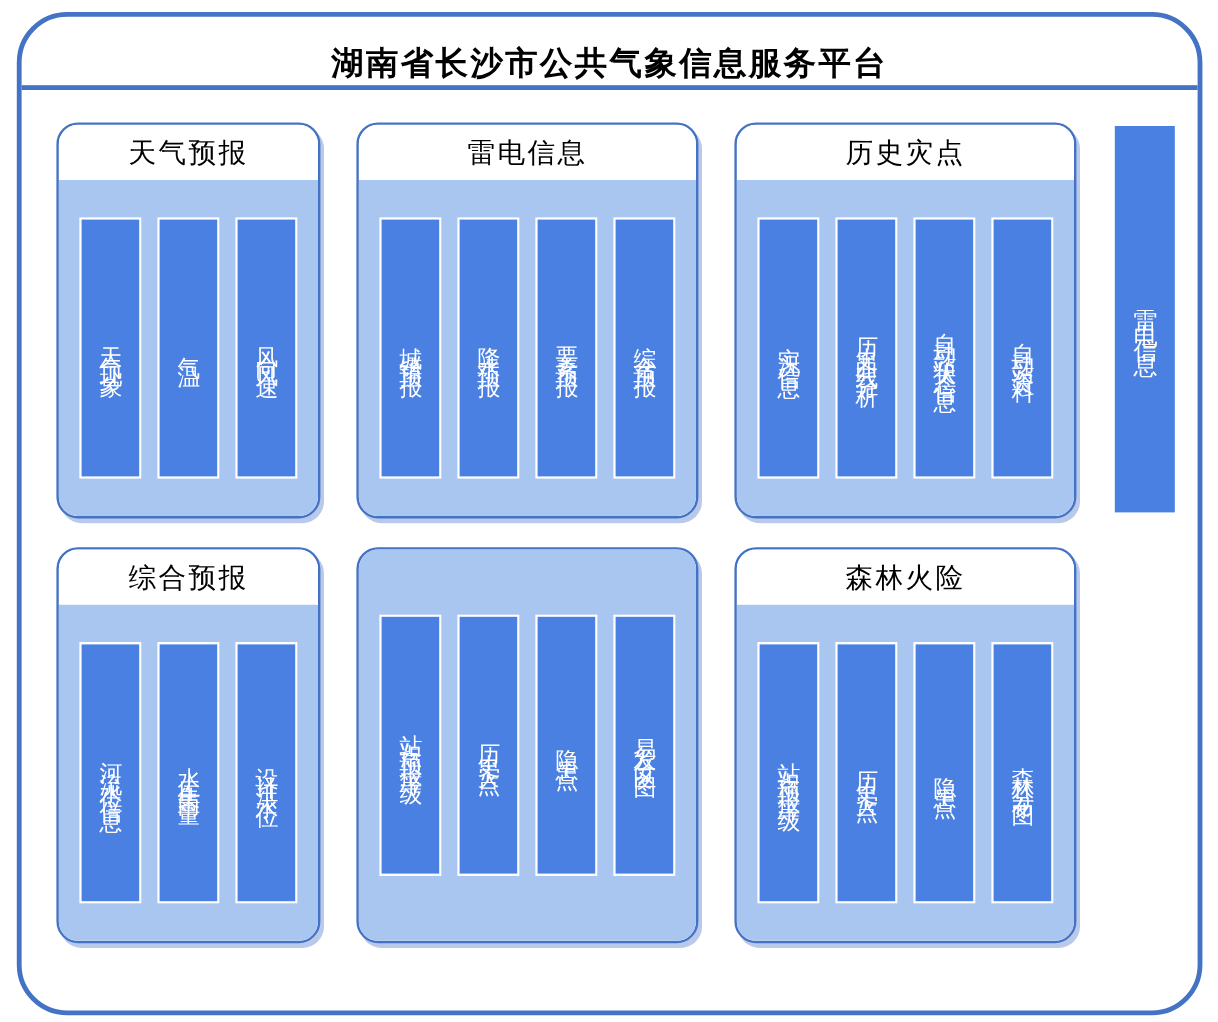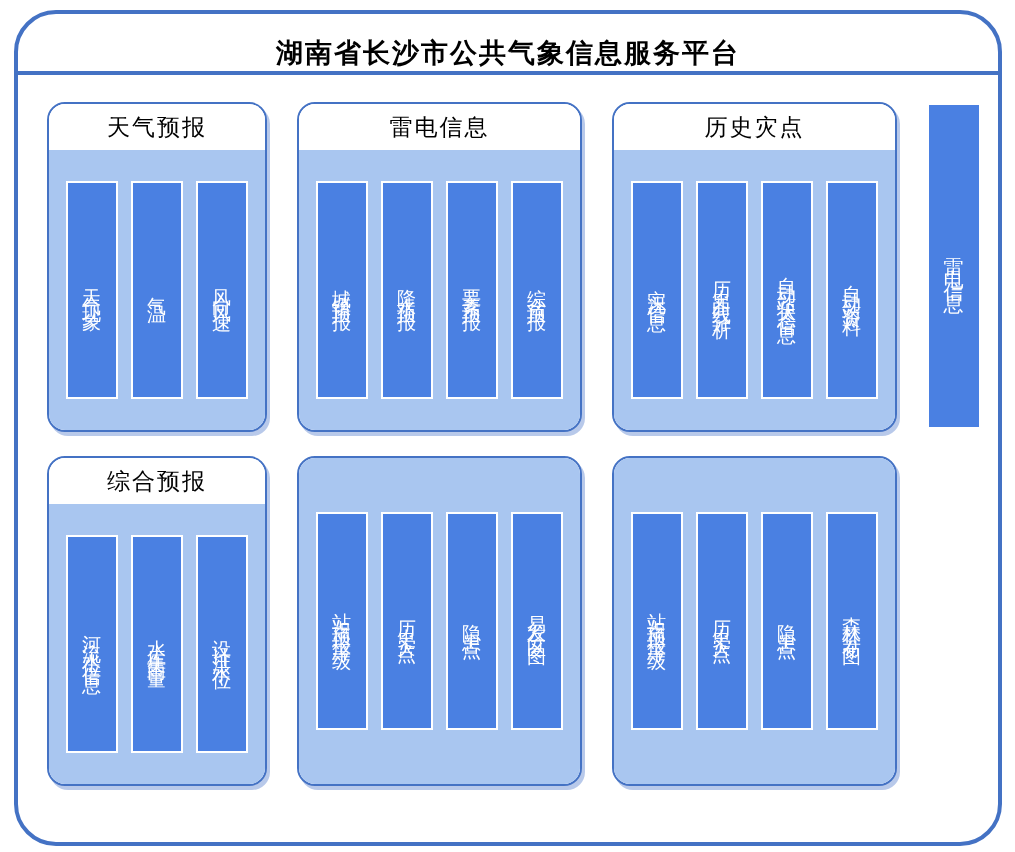--- a/index.html
+++ b/index.html
@@ -194,20 +194,23 @@
             </div>
             <div class="bar">
               <span class="bar-label">隐患点</span>
             </div>
             <div class="bar">
               <span class="bar-label">易发分区图</span>
             </div>
           </div>
   </div>
         <div class="group">
+    <div class="group-header">
+      <span class="group-title">森林火险</span>
+    </div>
     <div class="group-body">
             <div class="bar">
               <span class="bar-label">站点预报等级</span>
             </div>
             <div class="bar">
               <span class="bar-label">历史灾点</span>
             </div>
             <div class="bar">
               <span class="bar-label">隐患点</span>
             </div>

